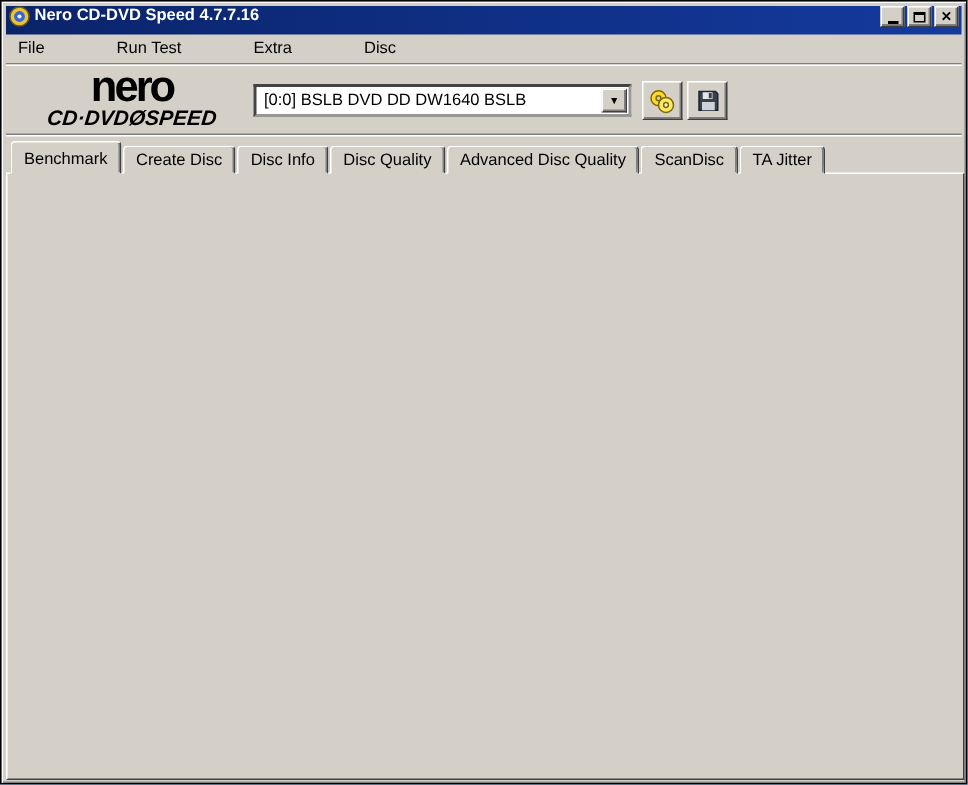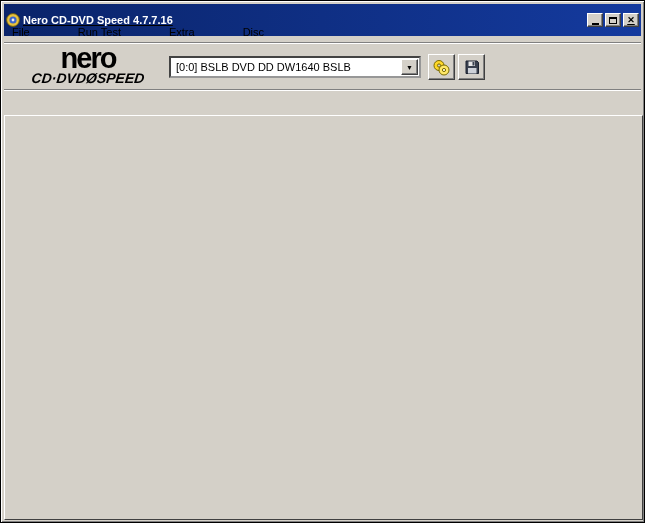--- a/index.html
+++ b/index.html
@@ -3,22 +3,22 @@
 <meta charset="utf-8">
 <style>
   * { margin:0; padding:0; box-sizing:border-box; }
   html,body { width:645px; height:523px; background:#3a6ea5; }
   body { font-family:"Liberation Sans", sans-serif; font-size:11px; color:#000; }
 
   .window { position:relative; width:645px; height:523px; background:#d4d0c8;
             border:1px solid #000; box-shadow: inset 1px 1px 0 #fff, inset -1px -1px 0 #808080; }
 
   
-  .titlebar { position:absolute; left:3px; top:3px; right:3px; height:32px;
-              background:linear-gradient(90deg,#0a246a,#143a9e); display:flex; align-items:center; padding:0 2px;text-decoration:underline; }
+  .titlebar { position:absolute; left:3px; top:3px; right:3px; height:19px;
+              background:linear-gradient(90deg,#0a246a,#143a9e); display:flex; align-items:flex-start; padding:0 2px; }
   .titlebar .title { color:#fff; font-weight:bold; font-size:11px; margin-left:3px; flex:1;
                      white-space:nowrap; overflow:hidden; }
   .tb-btn { width:16px; height:14px; background:#d4d0c8; border:1px solid;
             border-color:#fff #404040 #404040 #fff; box-shadow:inset -1px -1px 0 #808080;
             margin-left:2px; display:flex; align-items:center; justify-content:center;
             font-size:9px; font-weight:bold; line-height:1; }
   .glyph-min { width:7px; height:2px; background:#000; margin-top:7px; }
   .glyph-max { width:8px; height:7px; border:1px solid #000; border-top:2px solid #000; }
 
   
@@ -144,20 +144,29 @@
   <div class="tool-btn" style="left:457px">
     <svg width="16" height="16">
       <path d="M2 2 h11 l1.5 1.5 V14.5 H2 Z" fill="#39404e" stroke="#1d2330"></path>
       <rect x="4.5" y="2.5" width="6.5" height="4.5" fill="#e6e6e6"></rect>
       <rect x="8.5" y="3" width="2" height="3.5" fill="#39404e"></rect>
       <rect x="4" y="9" width="8.5" height="5.5" fill="#cdd1d8"></rect>
     </svg>
   </div>
   <div class="sep-h" style="top:88px"></div>
 
+  <div class="tabs">
+    <div class="tab active">Benchmark</div>
+    <div class="tab">Create Disc</div>
+    <div class="tab">Disc Info</div>
+    <div class="tab">Disc Quality</div>
+    <div class="tab">Advanced Disc Quality</div>
+    <div class="tab">ScanDisc</div>
+    <div class="tab">TA Jitter</div>
+  </div>
   <div class="page"></div>
 
   <div class="plot-wrap">
     <svg id="plot" width="400" height="298">
         <line x1="0" y1="0" x2="0" y2="298" stroke="#0000ae" stroke-width="1"></line>
         <line x1="8.88888888888889" y1="0" x2="8.88888888888889" y2="298" stroke="#0000ae" stroke-width="1"></line>
         <line x1="17.77777777777778" y1="0" x2="17.77777777777778" y2="298" stroke="#0000ae" stroke-width="1"></line>
         <line x1="26.66666666666667" y1="0" x2="26.66666666666667" y2="298" stroke="#0000ae" stroke-width="1"></line>
         <line x1="35.55555555555556" y1="0" x2="35.55555555555556" y2="298" stroke="#0000ae" stroke-width="1"></line>
         <line x1="44.44444444444444" y1="0" x2="44.44444444444444" y2="298" stroke="#0000ae" stroke-width="1"></line>

